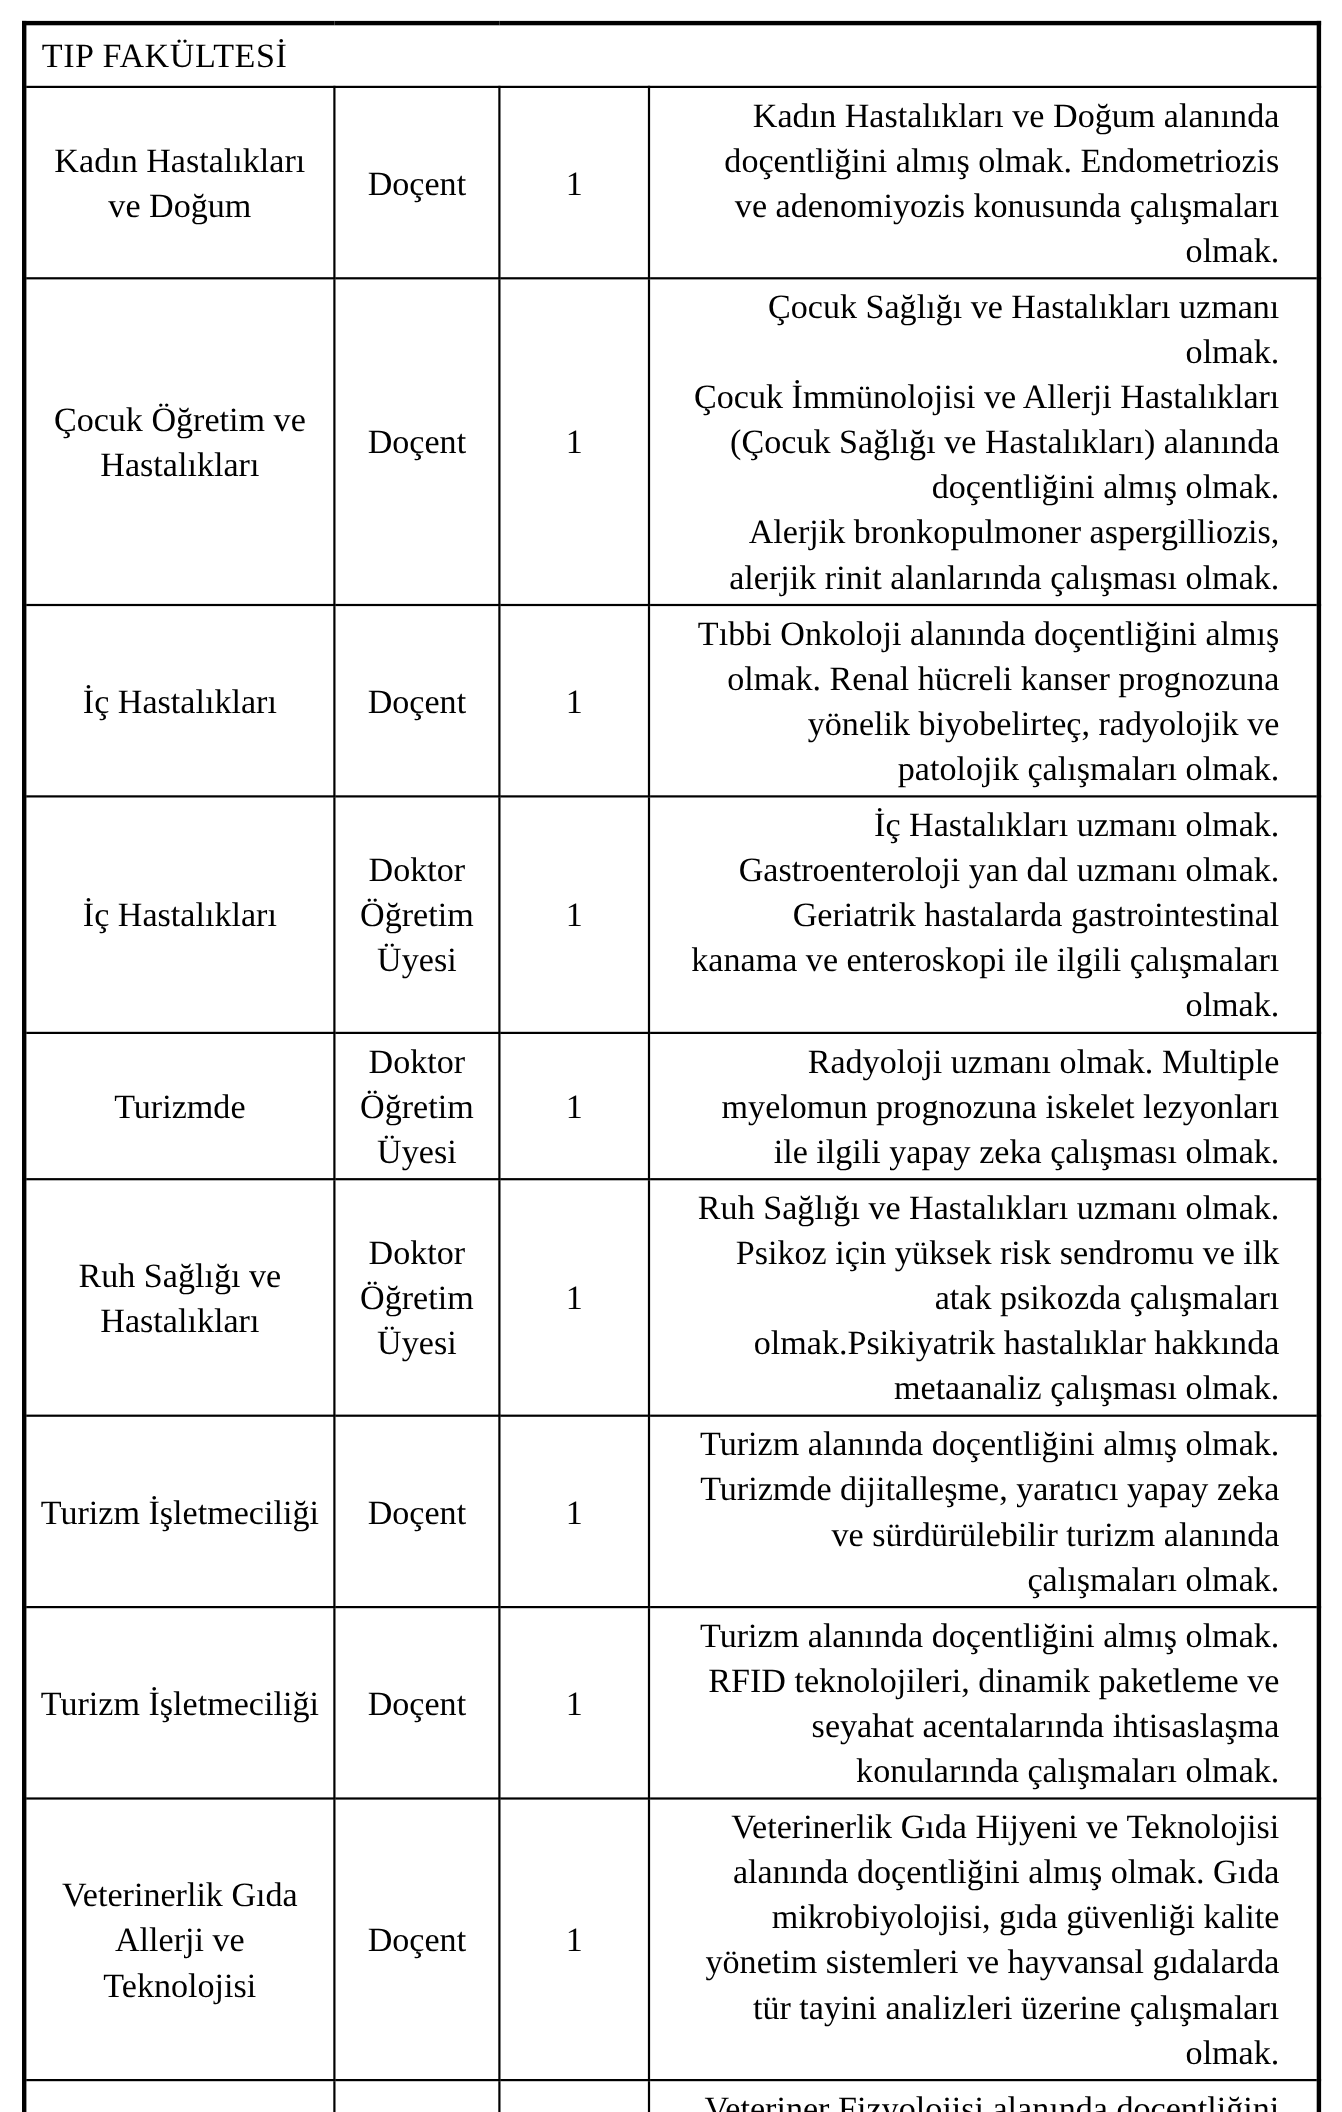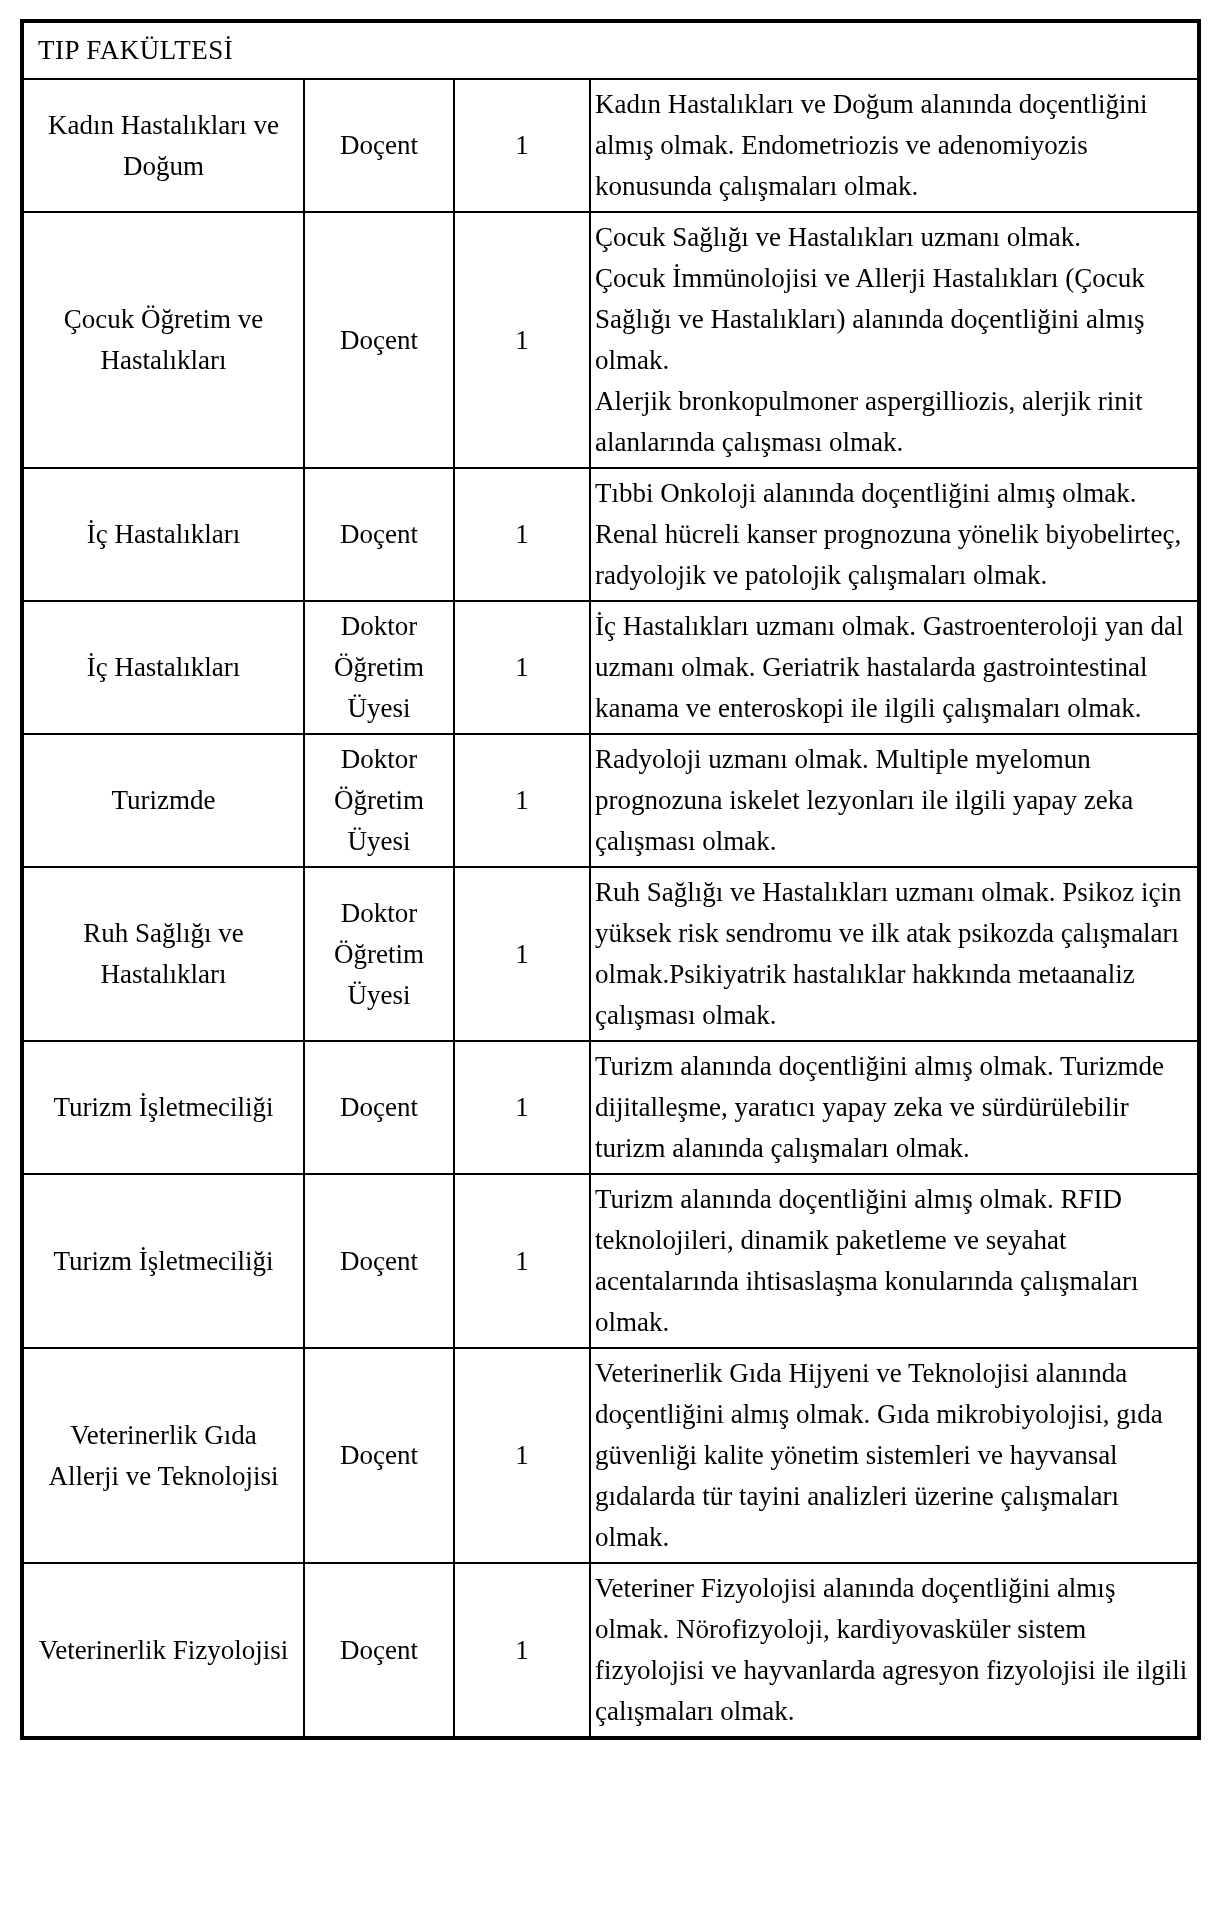--- a/index.html
+++ b/index.html
@@ -17,21 +17,21 @@
     color: #000000;
   }
   table.positions-table {
     border-collapse: collapse;
     table-layout: fixed;
     width: 1177px;
     border: 4px solid #000000;
   }
   table.positions-table td {
     border: 2px solid #000000;
-    font-size: 27px;
+    font-size: 31px;
     line-height: 41px;
     color: #000000;
     vertical-align: middle;
     overflow: hidden;
   }
   td.section-cell {
     border-top: 3px solid #000000;
     border-bottom: 3px solid #000000;
     padding: 7px 14px;
     line-height: 31px;
@@ -45,22 +45,22 @@
   td.pos-cell {
     text-align: center;
     padding: 4px 8px;
     margin-left: 12px;
   }
   td.count-cell {
     text-align: center;
     padding: 4px 8px;
   }
   td.desc-cell {
-    text-align: left;
-    padding: 4px 4px;
+    text-align: right;
+    padding: 4px 34px;
     white-space: pre-line;
   }
 </style>
 </head>
 <body>
 
 <div class="page">
   <table class="positions-table">
     <colgroup>
       <col style="width:282px">

